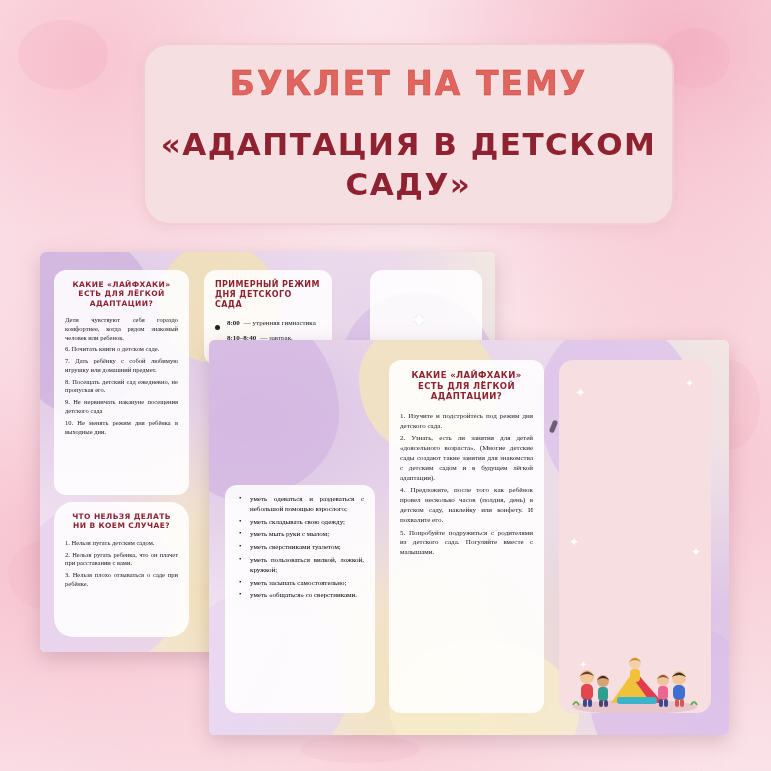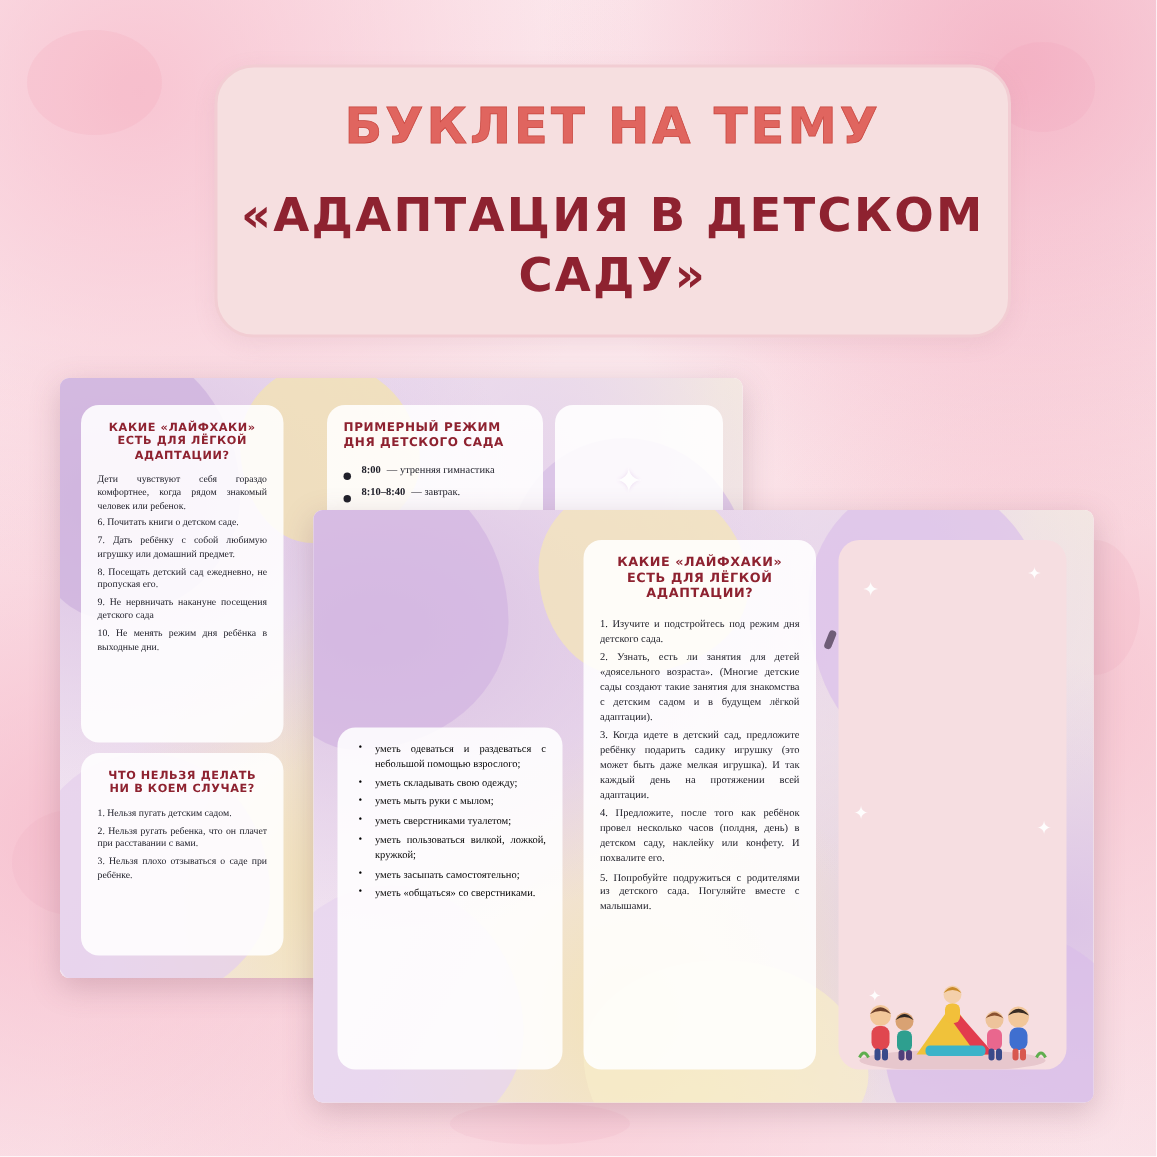--- a/index.html
+++ b/index.html
@@ -236,30 +236,30 @@
       <div class="panel-body">
         <p>Дети чувствуют себя гораздо комфортнее, когда рядом знакомый человек или ребенок.</p>
         <p>6. Почитать книги о детском саде.</p>
         <p>7. Дать ребёнку с собой любимую игрушку или домашний предмет.</p>
         <p>8. Посещать детский сад ежедневно, не пропуская его.</p>
         <p>9. Не нервничать накануне посещения детского сада</p>
         <p>10. Не менять режим дня ребёнка в выходные дни.</p>
       </div>
     </div>
 
-    <div class="panel" style="left:14px;top:250px;width:135px;height:135px;font-size:6.5px;line-height:1.35;">
+    <div class="panel" style="left:14px;top:250px;width:135px;height:135px;font-size:6.5px;line-height:1.35;border-radius:19px;">
       <div class="panel-h" style="font-size:7.5px;margin-bottom:8px;">Что нельзя делать ни в коем случае?</div>
       <div class="panel-body">
         <p>1. Нельзя пугать детским садом.</p>
         <p>2. Нельзя ругать ребенка, что он плачет при расставании с вами.</p>
         <p>3. Нельзя плохо отзываться о саде при ребёнке.</p>
       </div>
     </div>
 
-    <div class="panel" style="left:164px;top:18px;width:144px;height:95px;font-size:7px;line-height:1.35;margin-left:14px;">
+    <div class="panel" style="left:164px;top:18px;width:128px;height:95px;font-size:7px;line-height:1.35;">
       <div class="panel-h" style="font-size:8px;text-align:left;margin-bottom:9px;">Примерный режим дня детского сада</div>
       <div class="panel-body">
         <div class="sched-item">
           <span class="sched-dot"></span>
           <span class="sched-time">8:00</span>
           <span>— утренняя гимнастика</span>
         </div>
         <div class="sched-item">
           <span class="sched-dot"></span>
           <span class="sched-time">8:10–8:40</span>
@@ -295,21 +295,20 @@
         <li>уметь засыпать самостоятельно;</li>
         <li>уметь «общаться» со сверстниками.</li>
       </ul>
     </div>
 
     <div class="panel" style="left:180px;top:20px;width:155px;height:353px;font-size:7px;line-height:1.4;">
       <div class="panel-h" style="font-size:8.5px;margin-bottom:10px;">Какие «лайфхаки» есть для лёгкой адаптации?</div>
       <div class="panel-body">
         <p>1. Изучите и подстройтесь под режим дня детского сада.</p>
         <p>2. Узнать, есть ли занятия для детей «доясельного возраста». (Многие детские сады создают такие занятия для знакомства с детским садом и в будущем лёгкой адаптации).</p>
-        <p>3. Когда идете в детский сад, предложите ребёнку подарить садику игрушку (это может быть даже мелкая игрушка). И так каждый день на протяжении всей адаптации.</p>
         <p>4. Предложите, после того как ребёнок провел несколько часов (полдня, день) в детском саду, наклейку или конфету. И похвалите его.</p>
         <p>5. Попробуйте подружиться с родителями из детского сада. Погуляйте вместе с малышами.</p>
       </div>
     </div>
 
     <div class="cover-panel" style="left:350px;top:20px;width:152px;height:353px;">
       <div class="sparkle" style="left:16px;top:26px;font-size:13px;">✦</div>
       <div class="sparkle" style="left:126px;top:18px;font-size:11px;">✦</div>
       <div class="sparkle" style="left:10px;top:176px;font-size:12px;">✦</div>
       <div class="sparkle" style="left:132px;top:186px;font-size:12px;">✦</div>

